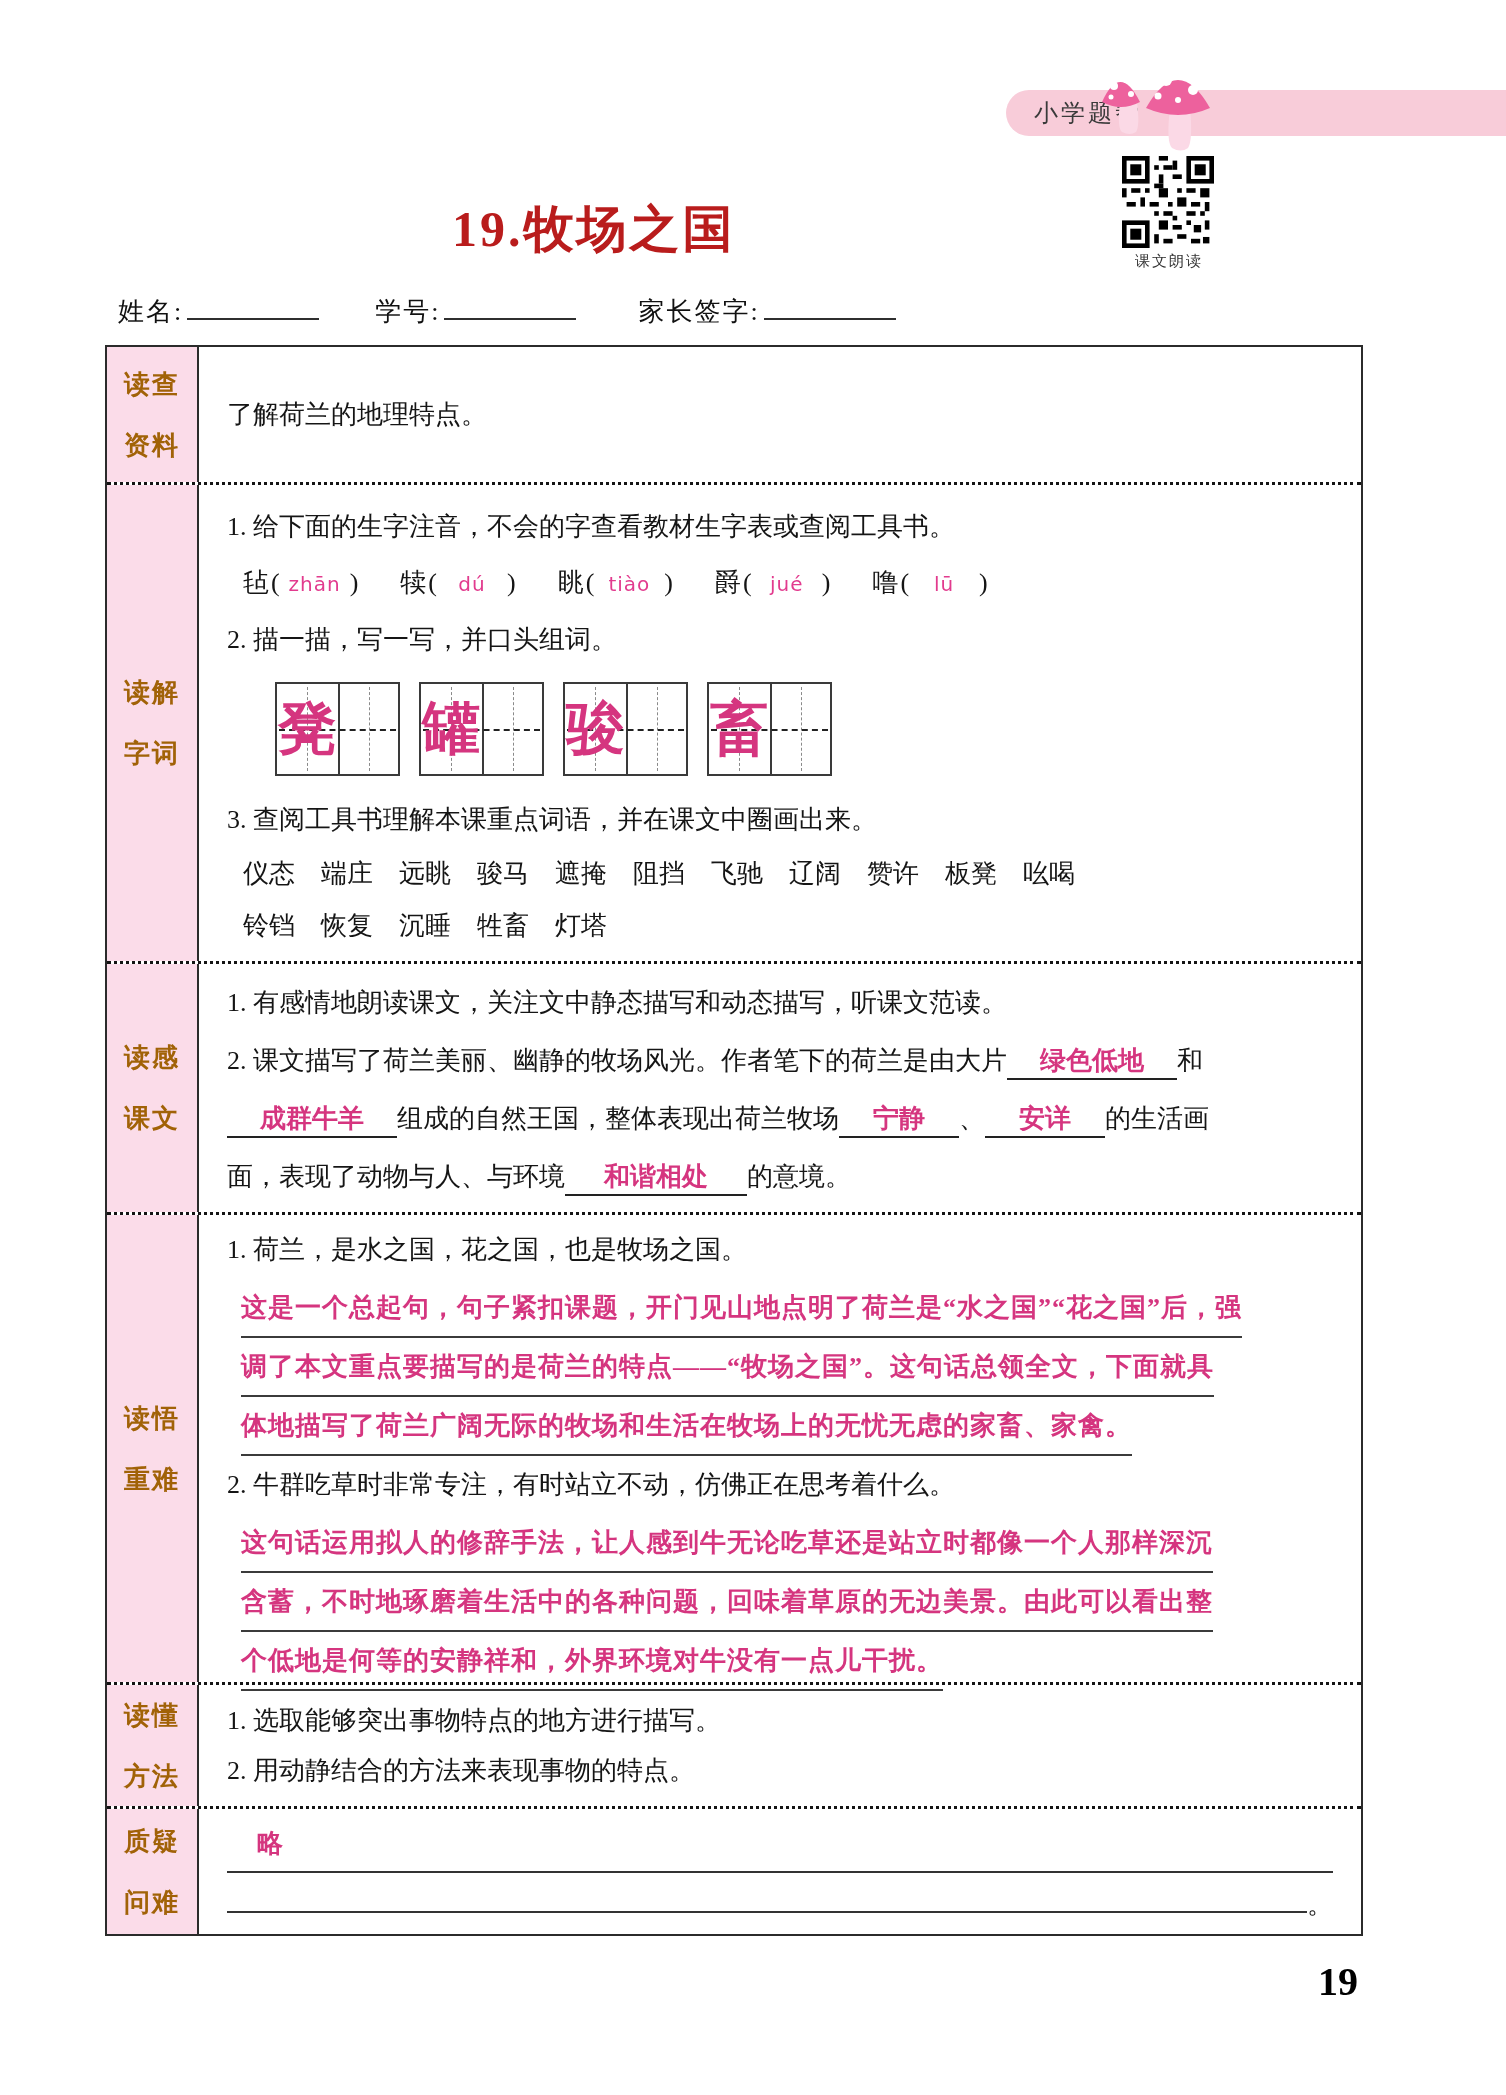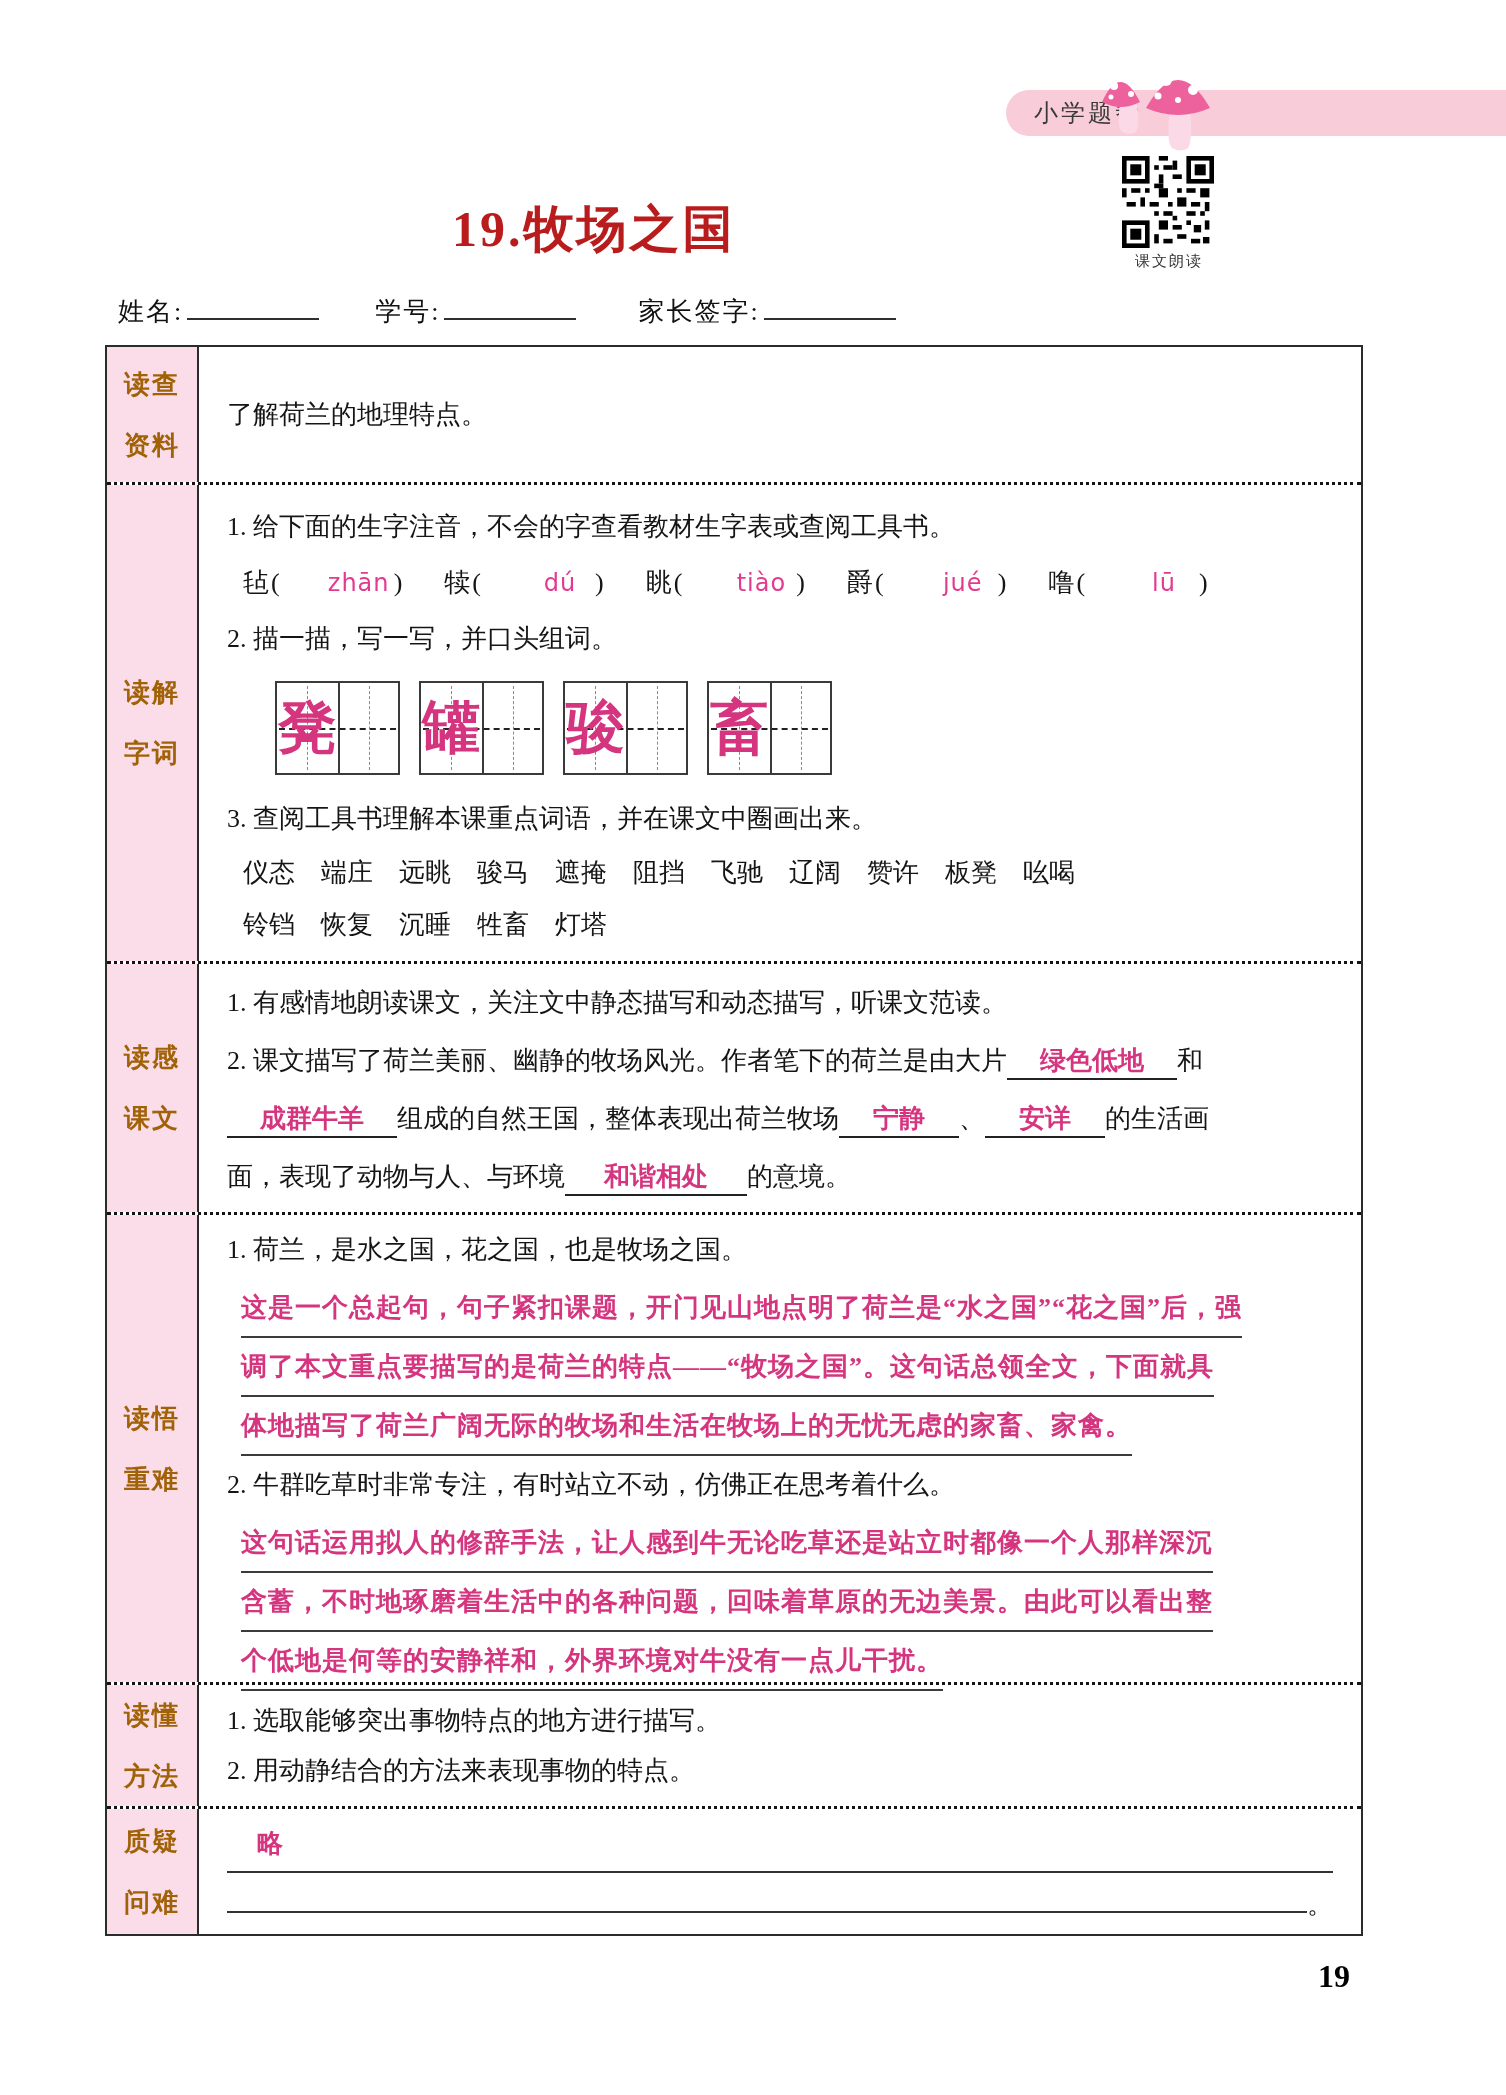--- a/index.html
+++ b/index.html
@@ -21,36 +21,36 @@
   .qr-caption{position:absolute;left:1114px;top:252px;width:110px;text-align:center;font-size:15px;color:#333;letter-spacing:2px;}
 
   .title{position:absolute;left:452px;top:196px;font-size:50px;font-weight:bold;letter-spacing:3px;color:#b91c1c;}
 
   .student-row{position:absolute;left:118px;top:294px;display:flex;align-items:baseline;font-size:26px;color:#111;}
   .student-row .lbl{letter-spacing:2px;}
   .sline{display:inline-block;width:132px;border-bottom:2px solid #2f2f2f;height:26px;margin-left:4px;}
   .g2{margin-left:56px;}
   .g3{margin-left:62px;}
 
-  .pagenum{position:absolute;left:1318px;top:1958px;font-size:32px;font-weight:bold;color:#000;}
+  .pagenum{position:absolute;left:1318px;top:1958px;font-size:40px;font-weight:bold;color:#000;}
 
   
   .worktable{position:absolute;left:105px;top:345px;width:1258px;border:2px solid var(--border);}
   .row{display:flex;border-bottom:3px dotted #141414;}
   .row:last-child{border-bottom:none;}
   .row-label{width:92px;flex:none;background:var(--labelbg);border-right:2px solid var(--border);display:flex;flex-direction:column;align-items:center;justify-content:center;gap:26px;font-family:"Liberation Sans",sans-serif;font-weight:bold;font-size:26px;color:#a16207;letter-spacing:2px;}
   .row-content{flex:1;padding:12px 28px;font-size:26px;color:#151515;min-width:0;}
   .center-v{display:flex;flex-direction:column;justify-content:center;}
 
   .tline{line-height:56px;white-space:pre-wrap;}
 
   
   .pline{display:flex;gap:40px;line-height:56px;padding-left:16px;}
   .pitem{white-space:nowrap;}
-  .pans{display:inline-block;min-width:66px;text-align:center;color:var(--pinyin);font-family:"DejaVu Sans",sans-serif;font-size:24px;letter-spacing:1px;margin-left:44px;}
+  .pans{display:inline-block;min-width:66px;text-align:center;color:var(--pinyin);font-family:"DejaVu Sans",sans-serif;font-size:20px;letter-spacing:1px;}
   .pparen{padding:0 2px;}
 
   
   .grid-row{display:flex;gap:19px;margin:14px 0 16px 48px;}
   .ggroup{position:relative;display:flex;border:2px solid #3a3a3a;width:125px;height:94px;}
   .gcell{position:relative;width:50%;height:100%;}
   .gcell + .gcell{border-left:2px solid #3a3a3a;}
   .gcell::before{content:"";position:absolute;left:50%;top:3px;bottom:3px;border-left:1px dashed #8a8a8a;}
   .gmid{position:absolute;left:2px;right:2px;top:50%;border-top:2px dashed #222;z-index:1;}
   .trace{position:absolute;inset:0;display:flex;align-items:center;justify-content:center;font-size:58px;color:var(--pink);font-weight:bold;z-index:2;}

